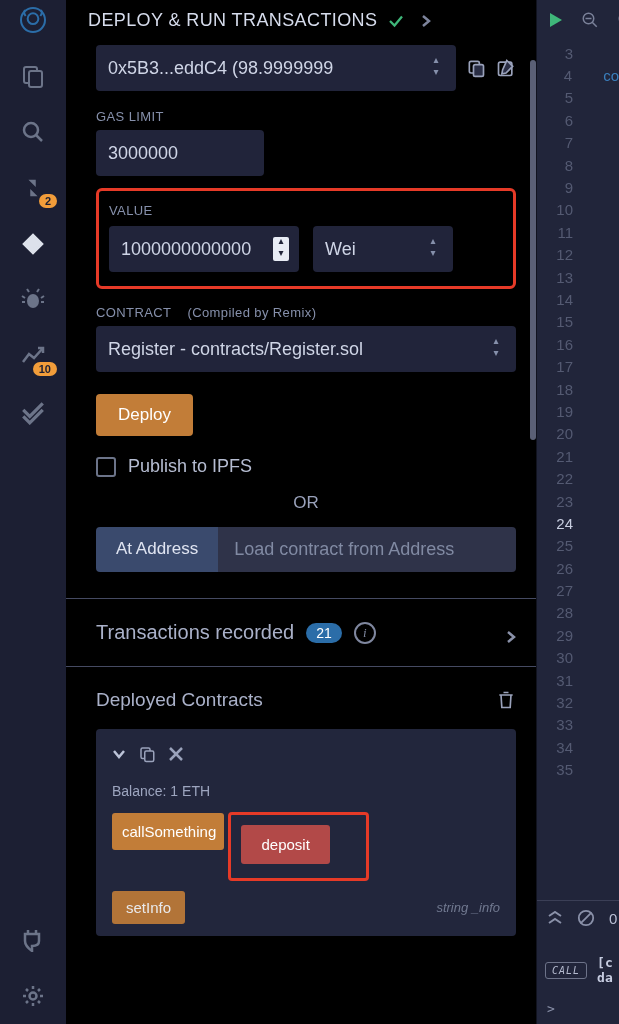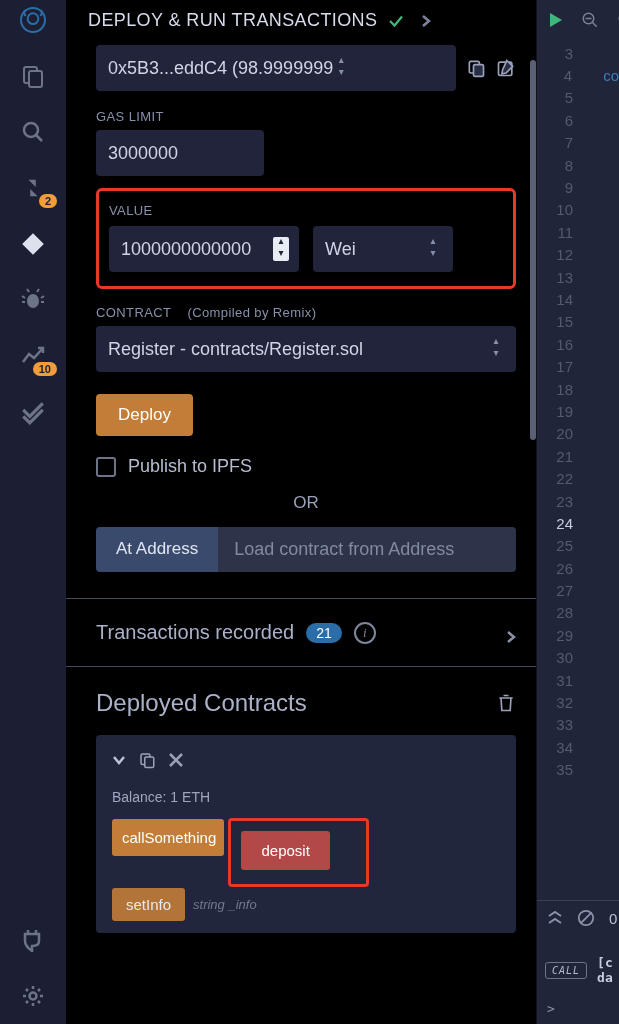--- a/index.html
+++ b/index.html
@@ -52,21 +52,21 @@
 
   .lbl { font-size: 13px; letter-spacing: 0.4px; color: #8690ab; display: flex; align-items: center; gap: 6px; margin-top: 8px; }
   .lbl .plus { width: 16px; height: 16px; border-radius: 50%; background: #8690ab; color: #2a2e45; display: inline-flex; align-items: center; justify-content: center; font-size: 12px; font-weight: bold; }
 
   .field-row { display: flex; align-items: center; gap: 10px; margin-top: 6px; }
   .fld {
     background: #21243a; border: none; color: #cfd5e6;
     height: 46px; border-radius: 4px; padding: 0 12px; font-size: 18px;
     display: flex; align-items: center; position: relative;
   }
-  .fld-acc { flex: 1; }
+  .fld-acc { flex: 1; justify-content: space-between; }
   .stepper { width: 16px; height: 24px; display: inline-flex; flex-direction: column; color: #8690ab; }
   .stepper span { height: 12px; line-height: 8px; font-size: 10px; text-align: center; }
   .stepper.white { background: #e8ecf5; color: #21243a; border-radius: 2px; }
 
   .icon-btn { color: #9aa2bb; cursor: pointer; }
 
   .value-box { border: 3px solid #e63a27; border-radius: 6px; padding: 12px 22px 14px 10px; margin-top: 12px; }
   .value-box .lbl { margin-top: 0; }
   .val-row { display: flex; gap: 14px; margin-top: 8px; }
   .val-input { flex: 1; max-width: 190px; }
@@ -90,35 +90,35 @@
   .at-input { flex: 1; background: #2f3349; color: #818aa3; padding: 12px 16px; border-radius: 0 4px 4px 0; font-size: 18px; }
 
   .divider { height: 1px; background: #454a62; margin: 26px -30px 0 -30px; }
 
   .section-row { display: flex; align-items: flex-end; justify-content: space-between; padding: 22px 0; }
   .section-row .title { font-size: 20px; color: #aab1c9; display: flex; align-items: center; gap: 12px; }
   .count-badge { background: #2b6da8; color: #fff; border-radius: 12px; padding: 2px 10px; font-size: 14px; font-weight: 500; }
   .info-i { width: 22px; height: 22px; border: 2px solid #7f879f; border-radius: 50%; display: inline-flex; align-items: center; justify-content: center; font-size: 13px; color: #7f879f; font-style: italic; font-family: serif; }
 
   .deployed-hdr { display: flex; align-items: center; justify-content: space-between; margin-top: 4px; }
-  .deployed-hdr .title { font-size: 24px; color: #aab1c9; }
+  .deployed-hdr .title { font-size: 19px; color: #aab1c9; }
 
   .contract-card { background: #22263c; border-radius: 4px; margin-top: 18px; padding: 16px 16px 12px 16px; }
   .card-top { display: flex; align-items: center; gap: 12px; color: #bcc3d8; font-size: 14px; }
   .card-top .name { flex: 1; }
   .balance { font-size: 14px; color: #9da5bf; margin-top: 20px; }
 
   .fn-btn { display: inline-block; color: #fff; font-size: 15px; border-radius: 3px; margin-top: 14px; }
   .fn-orange { background: #c27d38; padding: 10px 10px; }
   .fn-red { background: #b24948; padding: 11px 20px; }
   .fn-orange2 { background: #c27d38; padding: 8px 14px; opacity: 0.9; }
 
   .deposit-box { border: 3px solid #e63a27; border-radius: 4px; display: inline-block; padding: 10px 36px 14px 10px; margin-top: 10px; }
 
-  .setinfo-row { display: flex; align-items: center; gap: 8px; margin-top: 1px; }
+  .setinfo-row { display: flex; align-items: center; gap: 8px; margin-top: 10px; justify-content: space-between; }
   .setinfo-arg { color: #717990; font-size: 13px; font-style: italic; }
 
   
   .editor { width: 82px; background: #21253a; flex-shrink: 0; display: flex; flex-direction: column; }
   .ed-tools { height: 40px; display: flex; align-items: center; gap: 18px; padding-left: 12px; color: #7a8199; }
   .run { color: #3fb77a; }
   .gutter { flex: 1; padding-top: 2px; }
   .ln { display: flex; height: 22.4px; align-items: center; }
   .ln .num { width: 44px; text-align: right; color: #545a72; font-size: 15px; padding-right: 8px; }
   .ln .txt { color: #3a7fbd; font-size: 15px; margin-left: 23px; }

